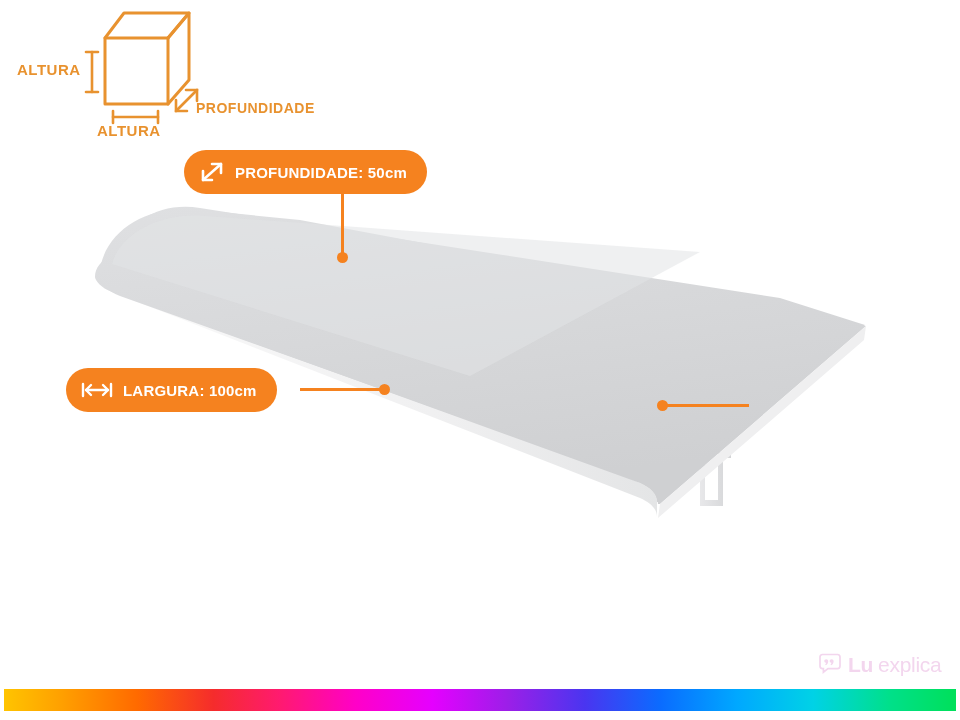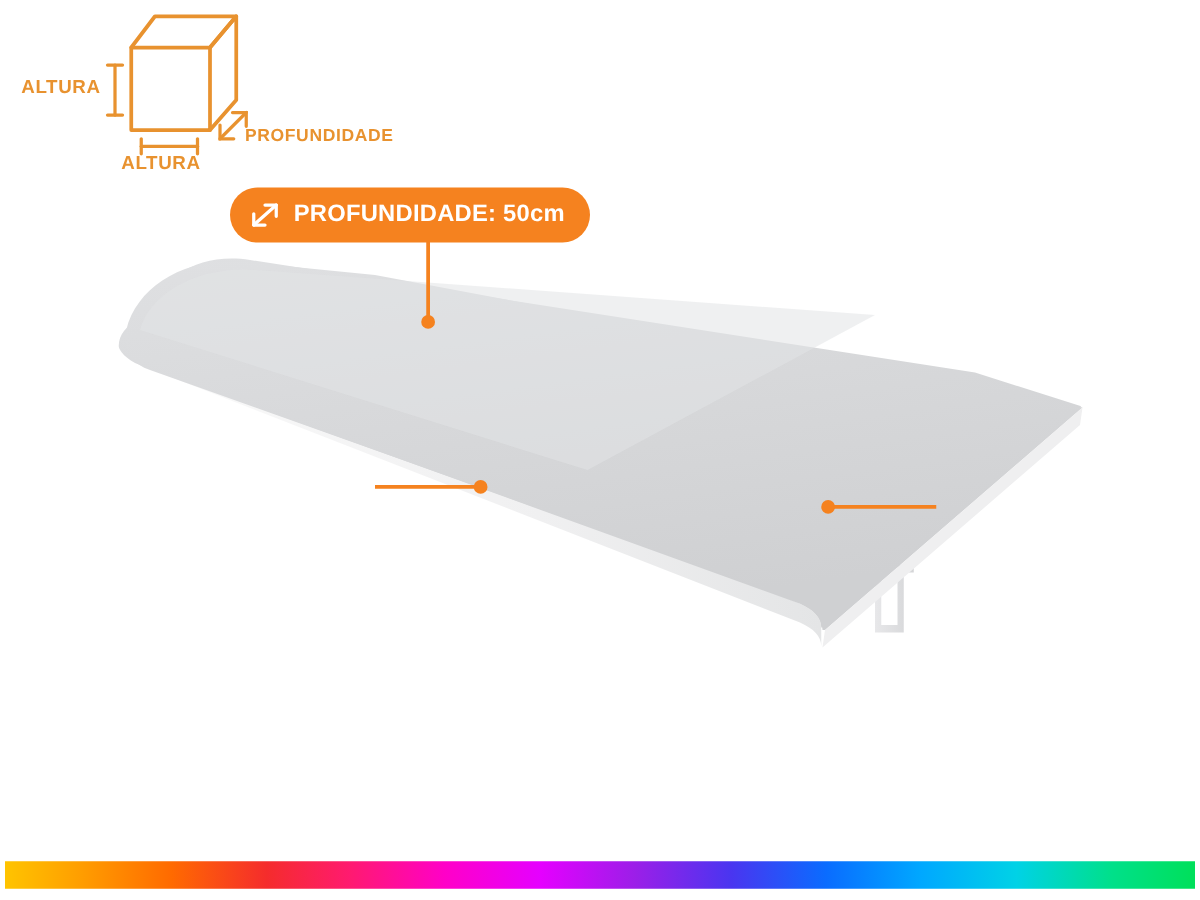--- a/index.html
+++ b/index.html
@@ -73,21 +73,21 @@
   .pill .pill-icon {
     display: flex;
     align-items: center;
     justify-content: center;
     flex: 0 0 auto;
     margin-right: 9px;
   }
   .pill .pill-text {
     color: #ffffff;
     font-weight: bold;
-    font-size: 19px;
+    font-size: 15px;
     white-space: nowrap;
     letter-spacing: 0.2px;
   }
   #pill-profundidade {
     left: 184px;
     top: 150px;
   }
   #pill-largura {
     left: 66px;
     top: 368px;
@@ -305,18 +305,47 @@
     <span class="pill-icon">
       <svg width="28" height="26" viewBox="0 0 28 26" fill="none" stroke="#ffffff" stroke-width="2.6" stroke-linecap="round" stroke-linejoin="round">
         <line x1="5" y1="21" x2="23" y2="5"></line>
         <polyline points="5,12 5,21 14,21"></polyline>
         <polyline points="14,5 23,5 23,14"></polyline>
       </svg>
     </span>
     <span class="pill-text">PROFUNDIDADE: 50cm</span>
   </div>
 
-
-
+  <div class="pill" id="pill-largura">
+    <span class="pill-icon">
+      <svg width="34" height="20" viewBox="0 0 34 20" fill="none" stroke="#ffffff" stroke-width="2.4" stroke-linecap="round" stroke-linejoin="round">
+        <line x1="3" y1="4" x2="3" y2="16"></line>
+        <line x1="31" y1="4" x2="31" y2="16"></line>
+        <line x1="6" y1="10" x2="28" y2="10"></line>
+        <polyline points="11,5 6,10 11,15"></polyline>
+        <polyline points="23,5 28,10 23,15"></polyline>
+      </svg>
+    </span>
+    <span class="pill-text">LARGURA: 100cm</span>
+  </div>
+
+
+  <div id="logo">
+    <span>
+      <svg width="24" height="24" viewBox="0 0 24 24" fill="none">
+        <path d="M4.5 3.5 H19.5 A2.6 2.6 0 0 1 22 6.1 V15
+                 A2.6 2.6 0 0 1 19.5 17.6 H10 L5.4 21.2 V17.6
+                 H4.5 A2.6 2.6 0 0 1 2 15 V6.1 A2.6 2.6 0 0 1 4.5 3.5 Z" stroke="#F3D6EE" stroke-width="1.7"></path>
+        <path d="M8.2 8.2 C7 8.2 6.3 9 6.3 10 C6.3 11 7 11.7 7.9 11.7
+                 C8.2 12.6 7.6 13.2 7 13.5 L7.9 14.2
+                 C9.6 13.3 10.2 11.6 10.2 10.2 C10.2 9 9.4 8.2 8.2 8.2 Z" fill="#F3D6EE"></path>
+        <path d="M13.6 8.2 C12.4 8.2 11.7 9 11.7 10 C11.7 11 12.4 11.7 13.3 11.7
+                 C13.6 12.6 13 13.2 12.4 13.5 L13.3 14.2
+                 C15 13.3 15.6 11.6 15.6 10.2 C15.6 9 14.8 8.2 13.6 8.2 Z" fill="#F3D6EE"></path>
+      </svg>
+    </span>
+    <span id="logo-lu">Lu</span>
+    <span id="logo-explica">explica</span>
+  </div>
 
   <div id="rainbow"></div>
 
 </div>
 
 </body></html>

